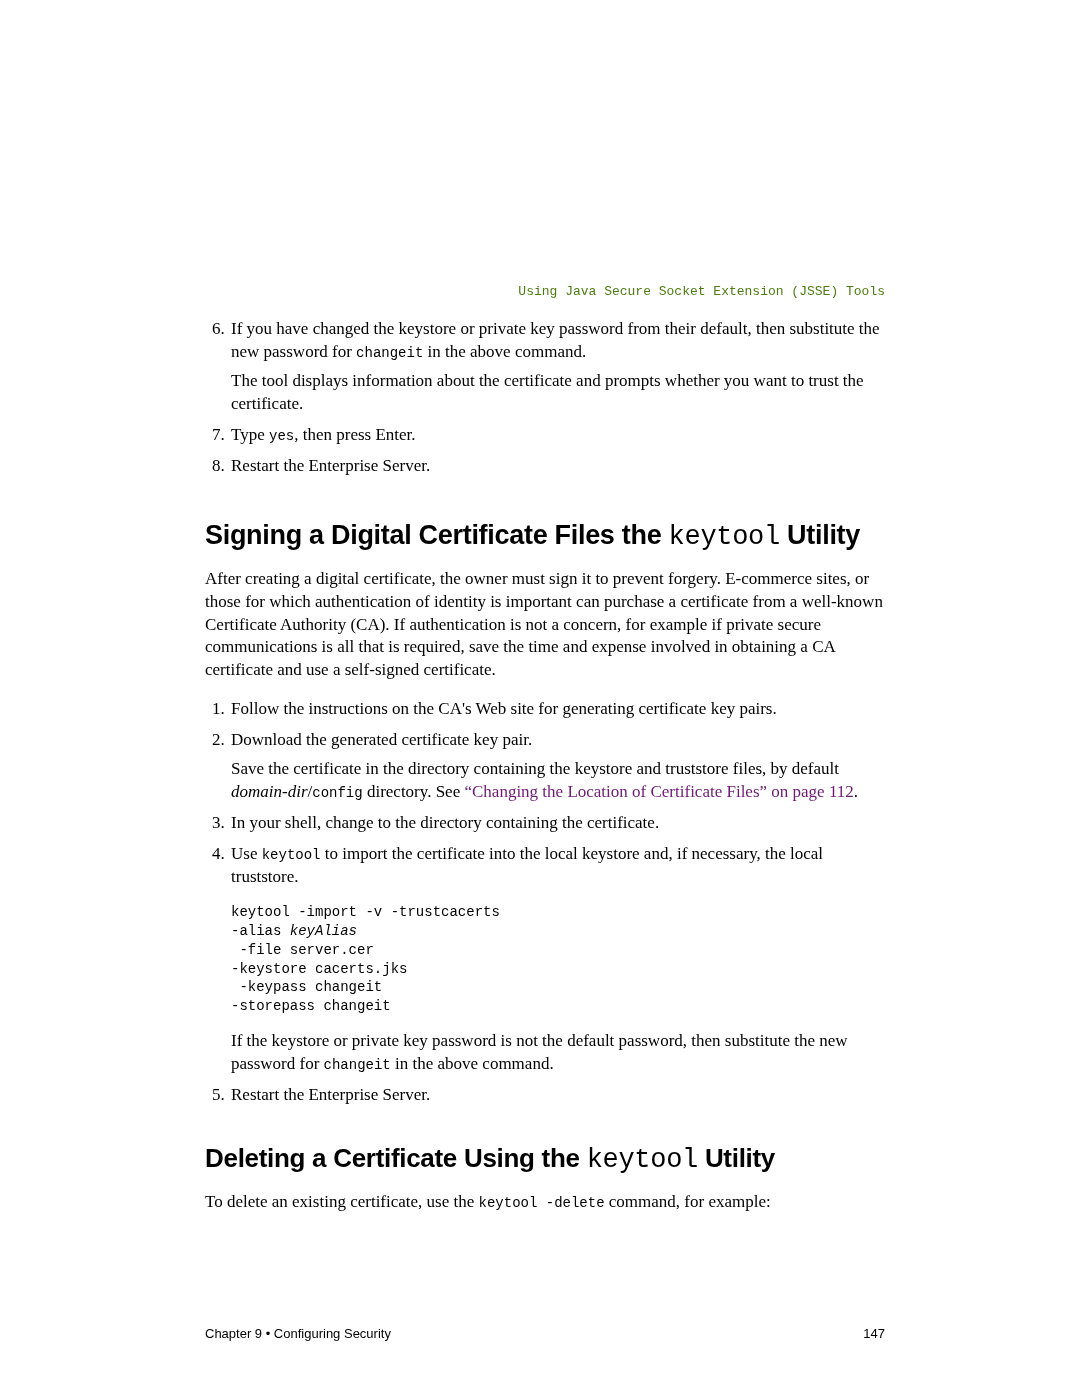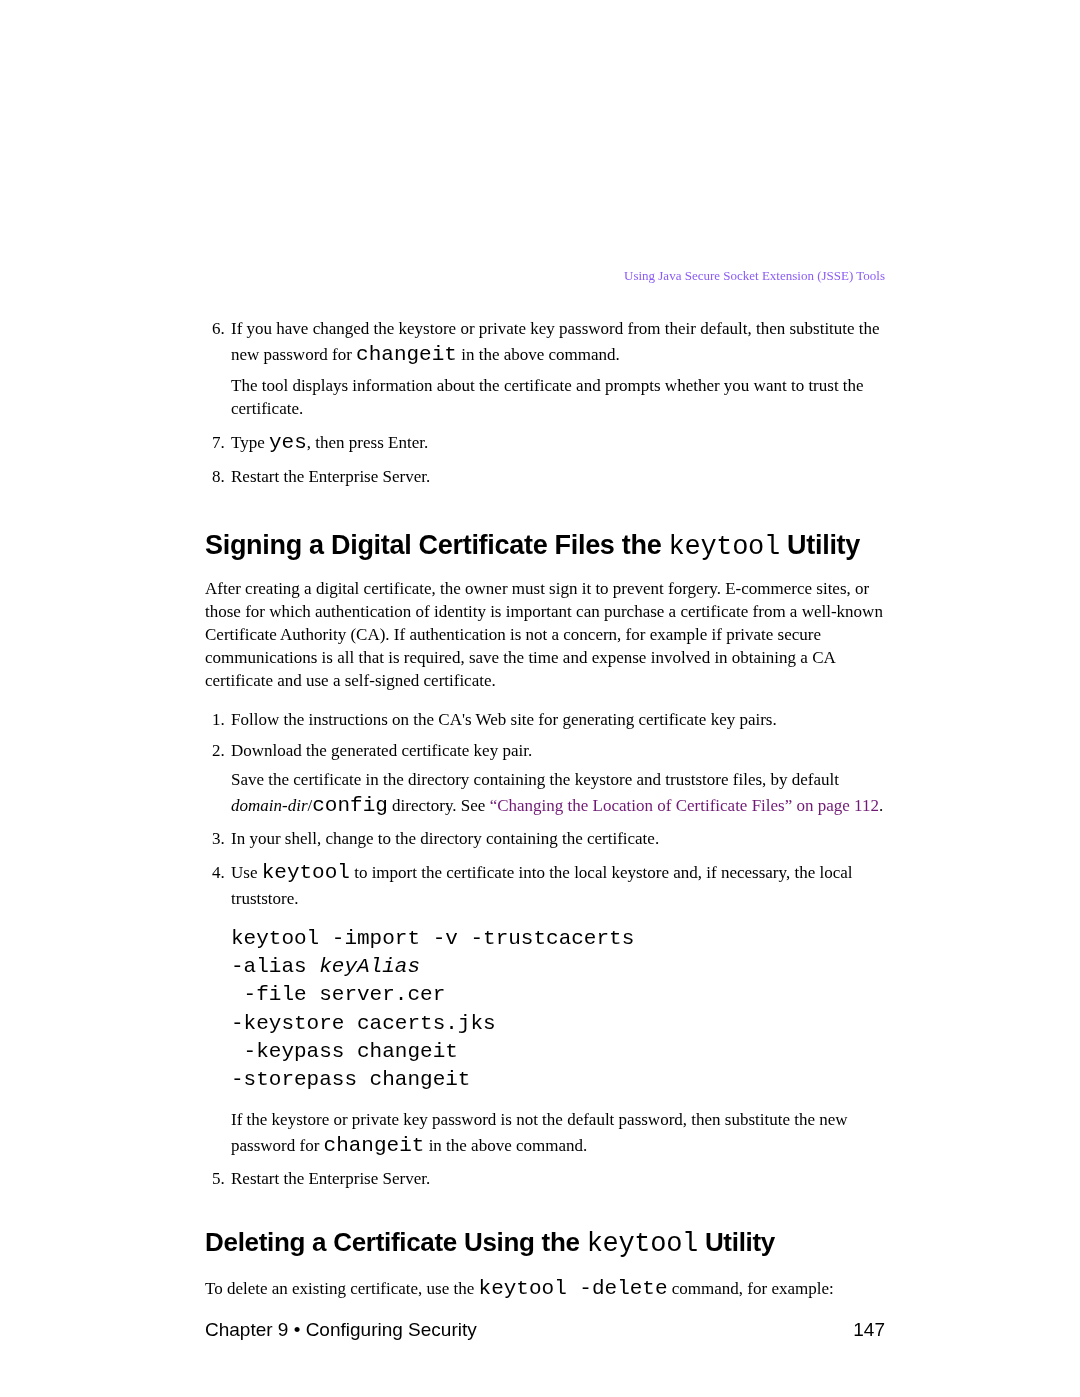--- a/index.html
+++ b/index.html
@@ -11,43 +11,43 @@
       color: #000;
       width: 1080px;
       height: 1397px;
       position: relative;
     }
     .page {
       padding: 270px 195px 60px 205px;
     }
     .running-head {
       position: absolute;
-      top: 268px;
+      top: 284px;
       right: 195px;
-      font-family: Liberation Serif, serif;
+      font-family: Liberation Mono, monospace;
       font-size: 13px;
-      color: #8b5cf6;
+      color: #4d7c0f;
     }
     ol.main-list {
       list-style: decimal;
       padding-left: 24px;
       margin: 48px 0 0 0;
     }
     ol.main-list > li {
       font-size: 17px;
       line-height: 1.35;
       margin-bottom: 8px;
       padding-left: 2px;
     }
     ol.main-list > li p {
       margin: 6px 0 0 0;
     }
     .code, pre {
       font-family: 'Courier New', Courier, monospace;
-      font-size: 21px;
+      font-size: 14px;
     }
     pre {
       margin: 14px 0 10px 0;
       line-height: 1.35;
     }
     h2 {
       font-family: Arial, Helvetica, sans-serif;
       font-weight: bold;
       font-size: 27px;
       margin: 42px 0 16px 0;
@@ -71,21 +71,21 @@
     a.xref {
       color: #701a75;
       text-decoration: none;
     }
     .footer {
       position: absolute;
       bottom: 56px;
       left: 205px;
       right: 195px;
       font-family: Arial, Helvetica, sans-serif;
-      font-size: 19px;
+      font-size: 13px;
       display: flex;
       justify-content: space-between;
       align-items: baseline;
     }
   </style>
 </head>
 <body>
 
 <div class="running-head">Using Java Secure Socket Extension (JSSE) Tools</div>
 

